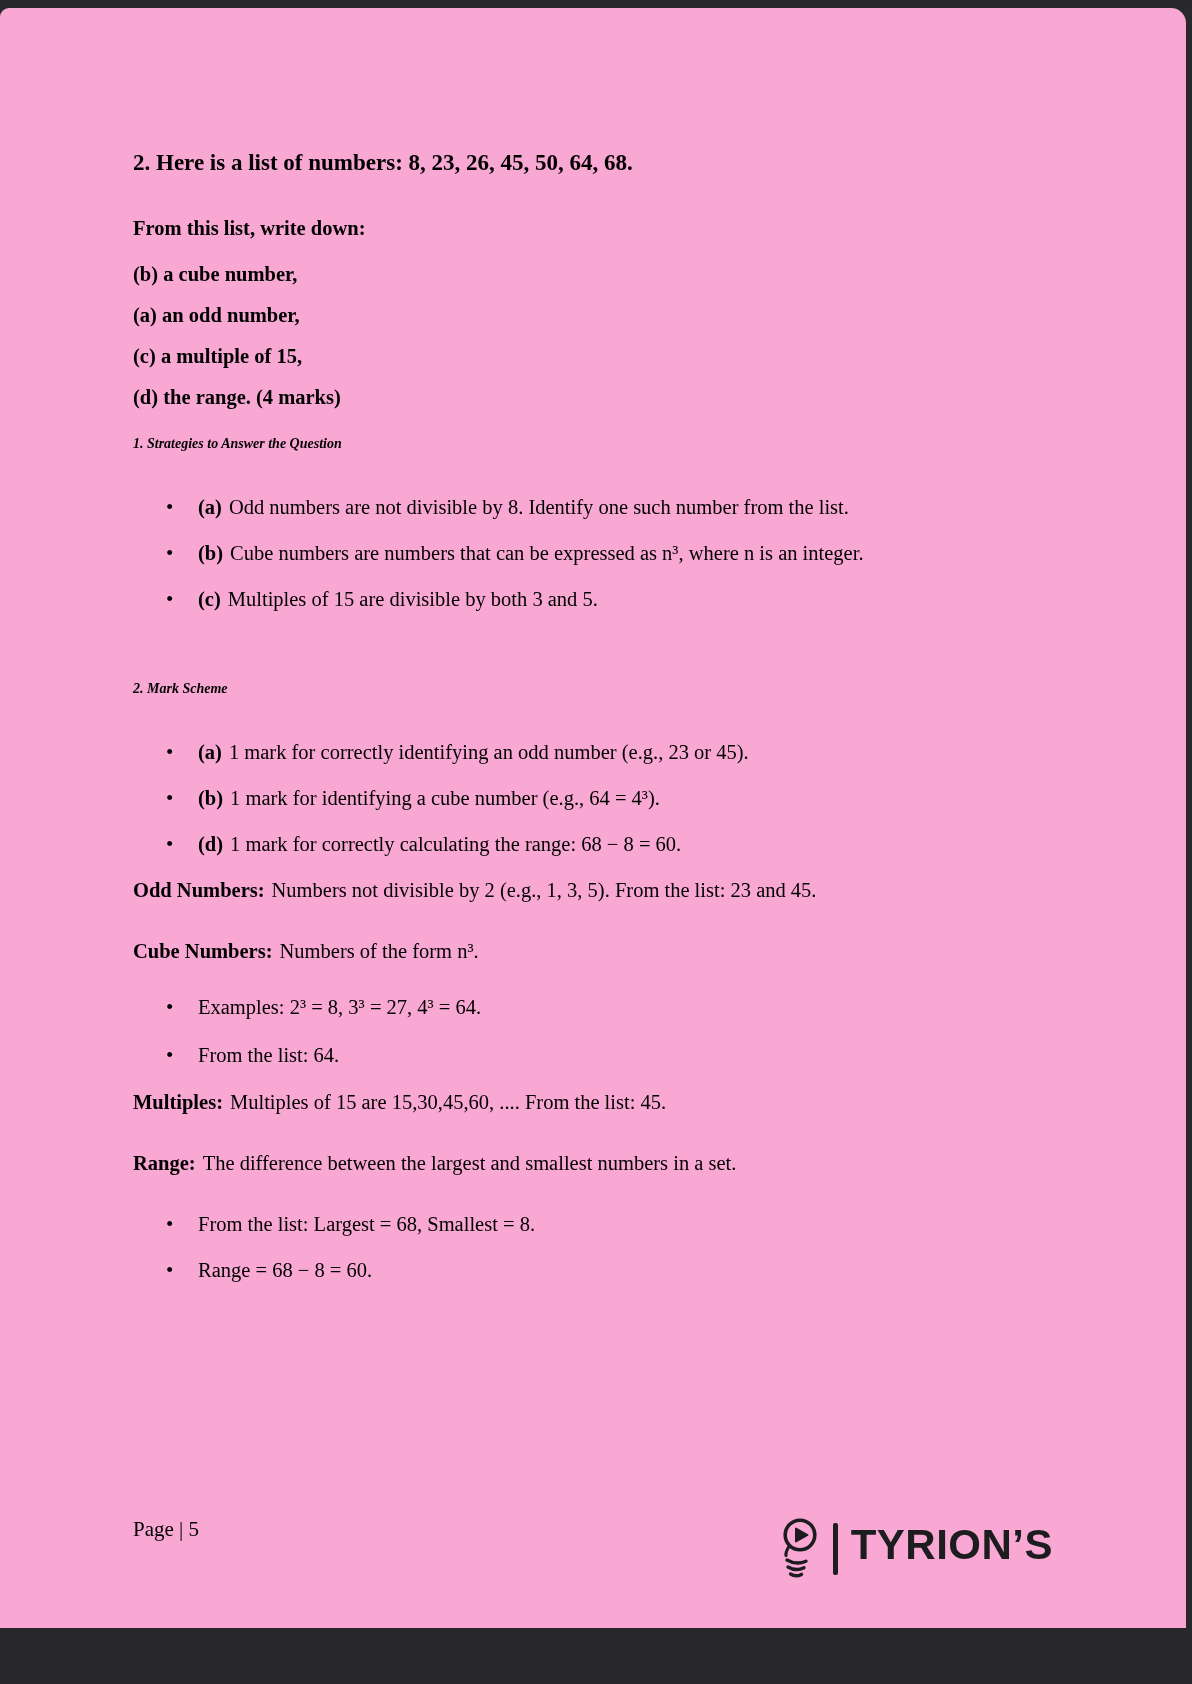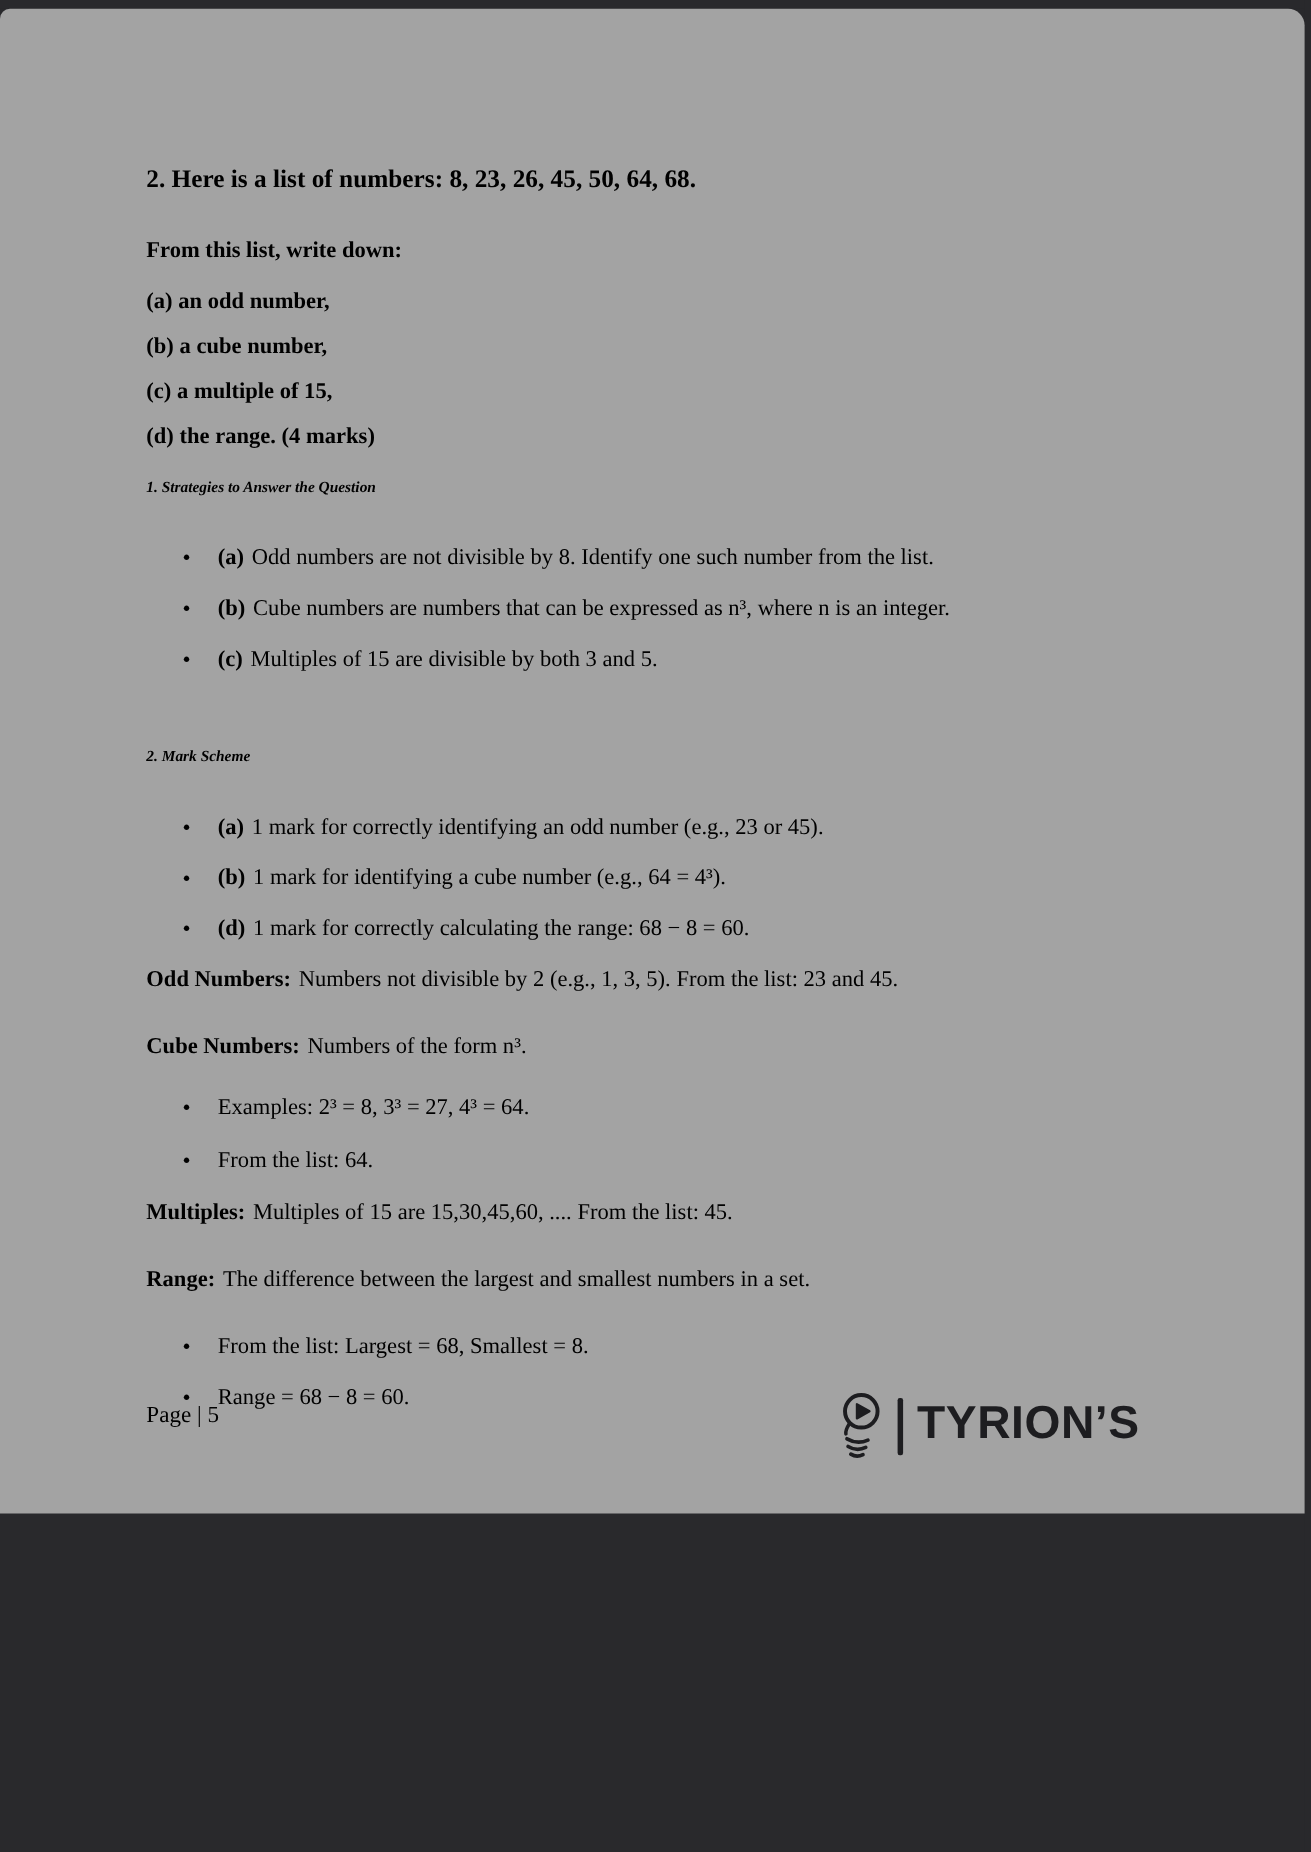--- a/index.html
+++ b/index.html
@@ -4,22 +4,22 @@
 <style>
   html,body{margin:0;padding:0;}
   body{
     width:1192px;height:1684px;
     background:#29292c;
     position:relative;
     overflow:hidden;
     font-family:"Liberation Serif","DejaVu Serif",serif;
   }
   .paper{
-    position:absolute;top:8px;left:0;width:1186px;height:1368px;
-    background:#a3a3a3;
+    position:absolute;top:8px;left:0;width:1186px;height:1620px;
+    background:#f9a8d4;
     border-radius:9px 15px 0 0;
   }
   .content{
     padding:140px 100px 0 133px;
     color:#000;
     font-size:20.5px;
   }
   .q-title{font-size:23px;font-weight:bold;line-height:30px;margin:0 0 38px;}
   .q-intro{font-weight:bold;line-height:24px;margin:0 0 22px;}
   .q-part{font-weight:bold;line-height:24px;margin:0 0 17px;}
@@ -39,22 +39,22 @@
   }
   .lbl{margin-right:7px;}
   .t-para{line-height:25px;margin:0 0 36px;}
   .t-para.tight{margin:0 0 30px;}
   .t-lbl{font-weight:bold;margin-right:7px;}
   ul.bullets.sub{margin-bottom:14px;}
   ul.bullets.sub li{margin-bottom:22px;line-height:26px;}
   .chrome-top{position:absolute;top:0;left:0;width:1192px;height:8px;background:#29292c;}
   .chrome-right{position:absolute;top:0;right:0;width:6px;height:1684px;background:#29292c;}
   .footer{
-    position:absolute;left:133px;right:150px;bottom:47px;
-    display:flex;justify-content:space-between;align-items:center;
+    position:absolute;left:133px;right:133px;bottom:47px;
+    display:flex;justify-content:space-between;align-items:flex-start;
   }
   .page-label{font-size:21px;color:#000;margin:0 0 23px 0;line-height:24px;}
   .logo{display:flex;align-items:center;gap:13px;color:#1d1d20;}
   .logo-bar{width:5px;height:52px;background:#1d1d20;border-radius:2px;}
   .brand{
     font-family:"Liberation Sans","DejaVu Sans",sans-serif;
     font-weight:bold;font-size:42px;letter-spacing:0.5px;line-height:46px;
     transform:translateY(-4px);
   }
   .logo svg{display:block;}
@@ -64,22 +64,22 @@
 
 <div class="chrome-top"></div>
 <div class="chrome-right"></div>
 
 <div class="paper">
   <div class="content">
 
     <p class="q-title">2. Here is a list of numbers: 8, 23, 26, 45, 50, 64, 68.</p>
 
     <p class="q-intro">From this list, write down:</p>
+    <p class="q-part">(b) a cube number,</p>
     <p class="q-part">(a) an odd number,</p>
-    <p class="q-part">(b) a cube number,</p>
     <p class="q-part">(c) a multiple of 15,</p>
     <p class="q-part">(d) the range. (4 marks)</p>
 
     <p class="sec-h strategies">1. Strategies to Answer the Question</p>
     <ul class="bullets">
       <li><b class="lbl">(a)</b><span>Odd numbers are not divisible by 8. Identify one such number from the list.</span></li>
       <li><b class="lbl">(b)</b><span>Cube numbers are numbers that can be expressed as n³, where n is an integer.</span></li>
       <li><b class="lbl">(c)</b><span>Multiples of 15 are divisible by both 3 and 5.</span></li>
     </ul>
 

